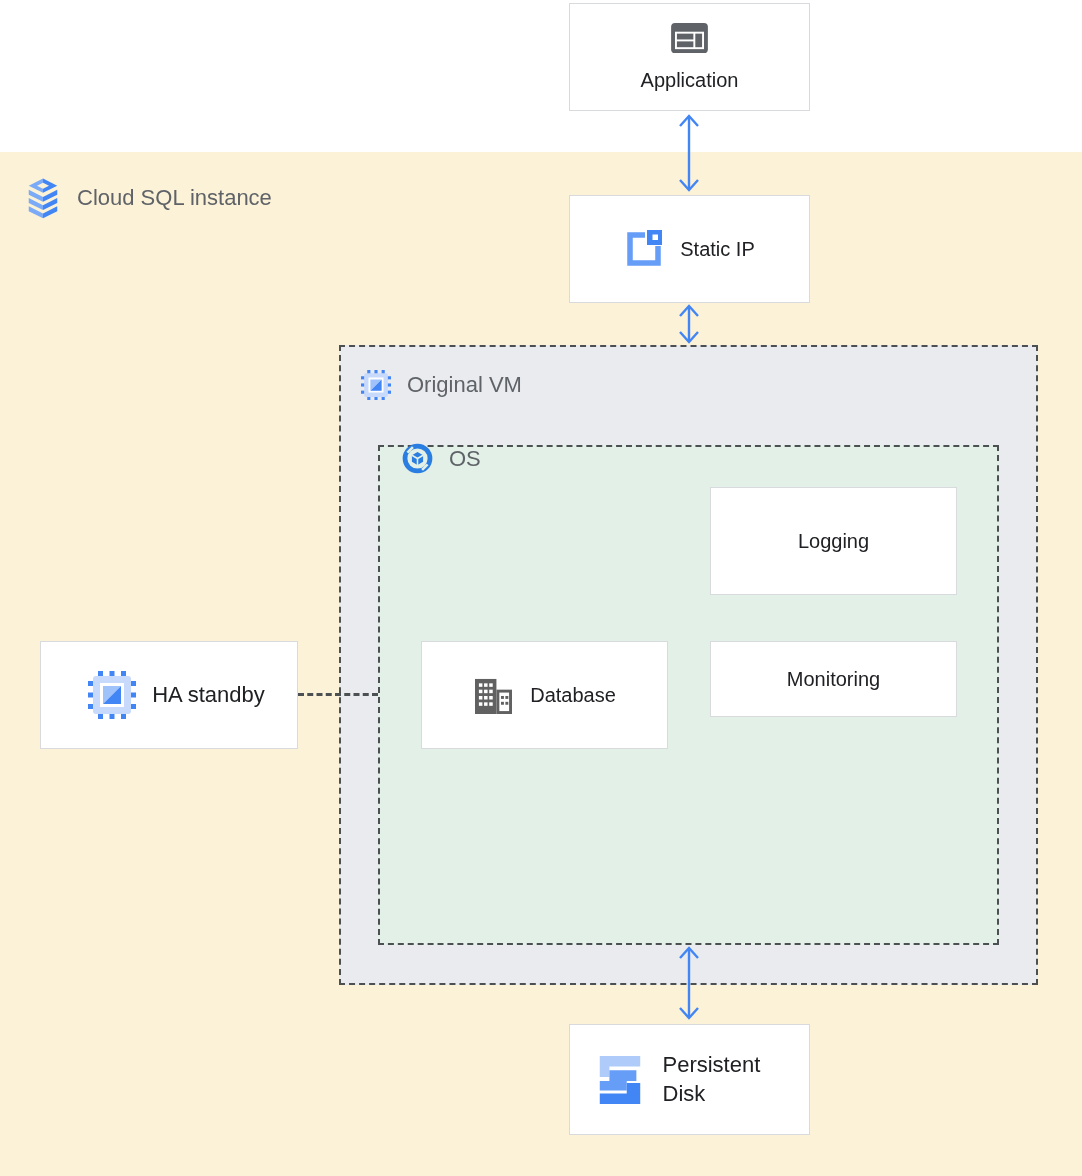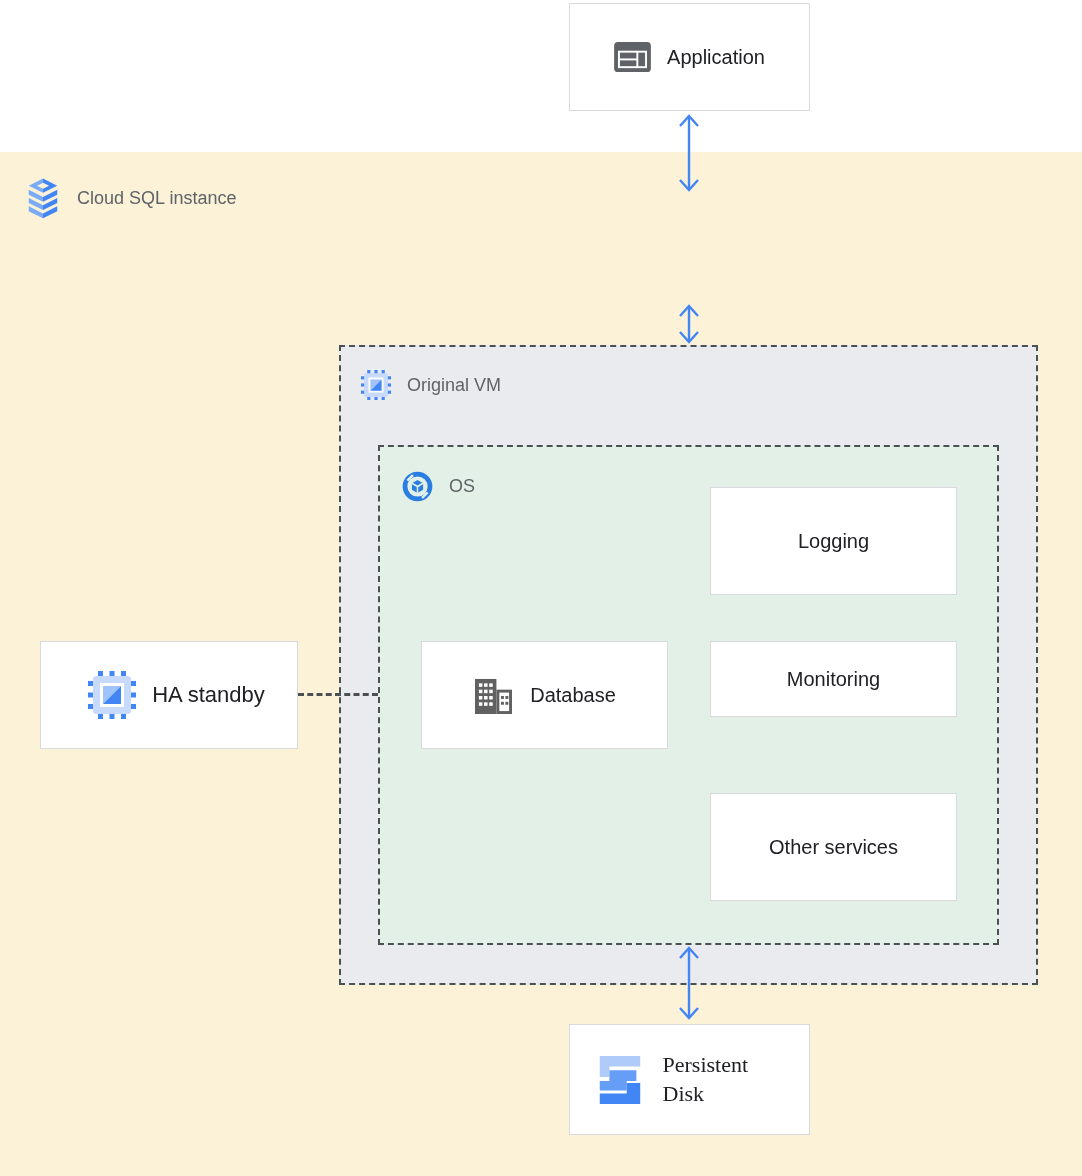--- a/index.html
+++ b/index.html
@@ -11,25 +11,25 @@
   .white-band{position:absolute;left:0;top:0;width:1082px;height:152px;background:#ffffff;}
   .node{
     position:absolute;background:#ffffff;border:1px solid #d9dade;
     display:flex;align-items:center;justify-content:center;gap:16px;
     color:#202124;font-size:20px;box-sizing:border-box;
   }
   .node .lbl{white-space:nowrap;}
   .ctr{position:absolute;box-sizing:border-box;}
   .vm-box{background:#e9ebee;border:2px dashed #4c5053;}
   .os-box{background:#e2f0e7;border:2px dashed #4c5053;}
-  .ctr-label{position:absolute;display:flex;align-items:center;gap:16px;color:#5f6368;font-size:18px;}
+  .ctr-label{position:absolute;display:flex;align-items:center;gap:16px;color:#5f6368;font-size:22px;}
   .arrow{position:absolute;}
   .connector{position:absolute;height:0;border-top:3px dashed #4c5053;}
   .big{font-size:22px;}
-  .wrap .lbl{white-space:normal;width:120px;line-height:1.3;font-family:Liberation Serif, serif;}
+  .wrap .lbl{white-space:normal;width:120px;line-height:1.3;}
   svg{display:block;flex:none;}
 </style>
 </head>
 <body>
 
 <div class="canvas">
 
   <div class="white-band"></div>
 
   <div class="ctr-label" style="left:25px;top:177px;">
@@ -40,37 +40,45 @@
       <polygon points="5,16 24,25.5 24,32 5,22.5" fill="#7baaf7"></polygon>
       <polygon points="43,16 24,25.5 24,32 43,22.5" fill="#4285f4"></polygon>
       <polygon points="5,27 24,36.5 24,43 5,33.5" fill="#7baaf7"></polygon>
       <polygon points="43,27 24,36.5 24,43 43,33.5" fill="#4285f4"></polygon>
       <polygon points="5,38 24,47.5 24,54 5,44.5" fill="#7baaf7"></polygon>
       <polygon points="43,38 24,47.5 24,54 43,44.5" fill="#4285f4"></polygon>
     </svg>
     <span class="lbl">Cloud SQL instance</span>
   </div>
 
-  <div class="node" style="left:569px;top:3px;width:241px;height:108px;">
+  <div class="node" style="left:569px;top:3px;width:241px;height:108px;flex-direction:column;">
     <svg width="37" height="30" viewBox="0 0 38 31">
       <rect x="0" y="0" width="38" height="31" rx="4" fill="#5f6368"></rect>
       <rect x="4" y="9" width="30" height="18" fill="#ffffff"></rect>
       <rect x="6" y="11" width="17" height="6" fill="#5f6368"></rect>
       <rect x="6" y="19" width="17" height="6" fill="#5f6368"></rect>
       <rect x="25" y="11" width="7" height="14" fill="#5f6368"></rect>
     </svg>
     <span class="lbl">Application</span>
   </div>
 
   <svg class="arrow" style="left:676px;top:112px;" width="26" height="82" viewBox="0 0 26 82">
     <line x1="13" y1="5" x2="13" y2="77" stroke="#4285f4" stroke-width="2.4"></line>
     <polyline points="4,14 13,4 22,14" fill="none" stroke="#4285f4" stroke-width="2.4"></polyline>
     <polyline points="4,68 13,78 22,68" fill="none" stroke="#4285f4" stroke-width="2.4"></polyline>
   </svg>
 
+  <div class="node" style="left:569px;top:195px;width:241px;height:108px;">
+    <svg width="40" height="40" viewBox="0 0 40 40">
+      <path d="M21 6 H6 V34 H34 V17" fill="none" stroke="#669df6" stroke-width="5.5"></path>
+      <rect x="23" y="1" width="15" height="15" fill="#4285f4"></rect>
+      <rect x="28.5" y="5.5" width="5.5" height="5.5" fill="#ffffff"></rect>
+    </svg>
+    <span class="lbl">Static IP</span>
+  </div>
 
   <svg class="arrow" style="left:676px;top:303px;" width="26" height="42" viewBox="0 0 26 42">
     <line x1="13" y1="4" x2="13" y2="38" stroke="#4285f4" stroke-width="2.4"></line>
     <polyline points="4,13 13,3 22,13" fill="none" stroke="#4285f4" stroke-width="2.4"></polyline>
     <polyline points="4,29 13,39 22,29" fill="none" stroke="#4285f4" stroke-width="2.4"></polyline>
   </svg>
 
   <div class="ctr vm-box" style="left:339px;top:345px;width:699px;height:640px;"></div>
   <div class="ctr-label" style="left:361px;top:370px;">
     <svg width="30" height="30" viewBox="0 0 48 48">
@@ -90,21 +98,21 @@
       </g>
       <rect x="5" y="5" width="38" height="38" rx="3" fill="#c8dafb"></rect>
       <rect x="12" y="12" width="24" height="24" fill="#ffffff"></rect>
       <polygon points="15,15 33,15 15,33" fill="#9ec2f9"></polygon>
       <polygon points="33,15 33,33 15,33" fill="#4285f4"></polygon>
     </svg>
     <span class="lbl">Original VM</span>
   </div>
 
   <div class="ctr os-box" style="left:378px;top:445px;width:621px;height:500px;"></div>
-  <div class="ctr-label" style="left:402px;top:471px;">
+  <div class="ctr-label" style="left:402px;top:443px;">
     <svg width="31" height="31" viewBox="0 0 36 36">
       <circle cx="18" cy="18" r="14.5" fill="none" stroke="#2a7de1" stroke-width="5.5"></circle>
       <rect x="5" y="6.5" width="9" height="3" fill="#e2f0e7" transform="rotate(-45 9.5 8)"></rect>
       <rect x="22" y="26.5" width="9" height="3" fill="#e2f0e7" transform="rotate(-45 26.5 28)"></rect>
       <polygon points="18,10.5 24.5,14.2 24.5,21.8 18,25.5 11.5,21.8 11.5,14.2" fill="#2a7de1"></polygon>
       <polyline points="11.5,14.2 18,18 24.5,14.2" fill="none" stroke="#e2f0e7" stroke-width="1.8"></polyline>
       <line x1="18" y1="18" x2="18" y2="25.5" stroke="#e2f0e7" stroke-width="1.8"></line>
     </svg>
     <span class="lbl">OS</span>
   </div>
@@ -139,23 +147,20 @@
   </div>
 
   <div class="node" style="left:710px;top:487px;width:247px;height:108px;">
     <span class="lbl">Logging</span>
   </div>
 
   <div class="node" style="left:710px;top:641px;width:247px;height:76px;">
     <span class="lbl">Monitoring</span>
   </div>
 
-  <div class="node" style="left:710px;top:793px;width:247px;height:108px;">
-    <span class="lbl">Other services</span>
-  </div>
 
   <div class="node big" style="left:40px;top:641px;width:258px;height:108px;padding-left:15px;">
     <svg width="48" height="48" viewBox="0 0 48 48">
       <g fill="#4285f4">
         <rect x="10" y="0" width="5" height="7"></rect>
           <rect x="21.5" y="0" width="5" height="7"></rect>
           <rect x="33" y="0" width="5" height="7"></rect>
         <rect x="10" y="41" width="5" height="7"></rect>
           <rect x="21.5" y="41" width="5" height="7"></rect>
           <rect x="33" y="41" width="5" height="7"></rect>

